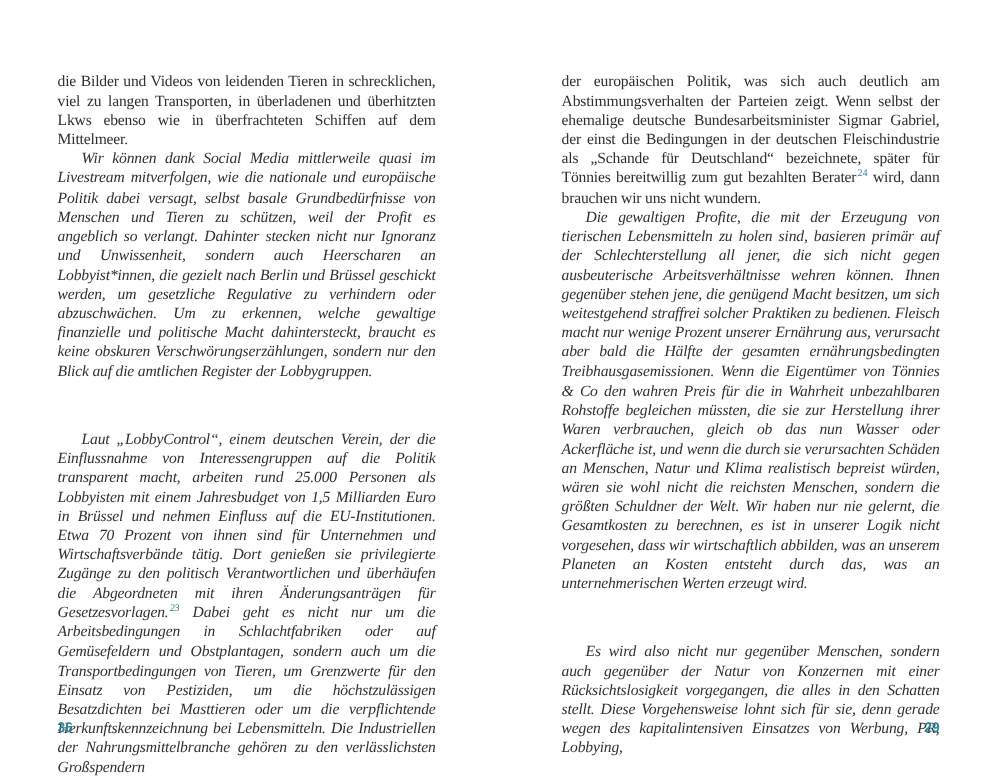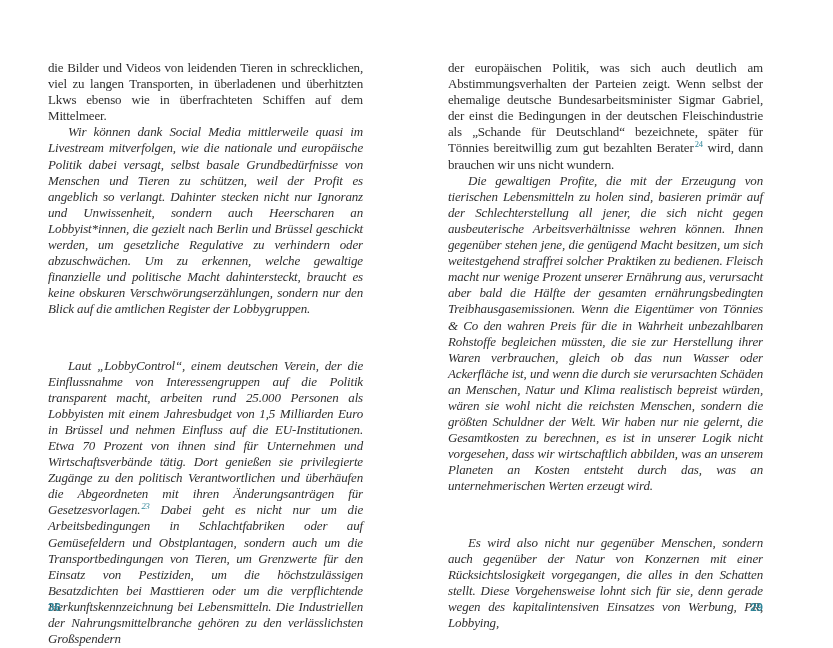--- a/index.html
+++ b/index.html
@@ -9,21 +9,21 @@
     overflow: hidden;
   }
   .spread {
     position: relative;
     width: 817px; height: 648px;
     font-family: "Liberation Serif", "DejaVu Serif", serif;
     color: var(--text-color, #2f2f2f);
   }
   .page { position: absolute; top: 60px; width: 315px; }
   .page.left  { left: 48px; }
-  .page.right { left: 448px; }
+  .page.right { left: 468px; }
   .page p {
     margin: 0;
     font-size: 13px;
     line-height: 16.1px;
     text-align: justify;
     letter-spacing: -0.15px;
   }
   .page p.indent { text-indent: 20px; font-style: italic; }
   
   .page p.cont { text-align-last: justify; margin-top: 40px; }

